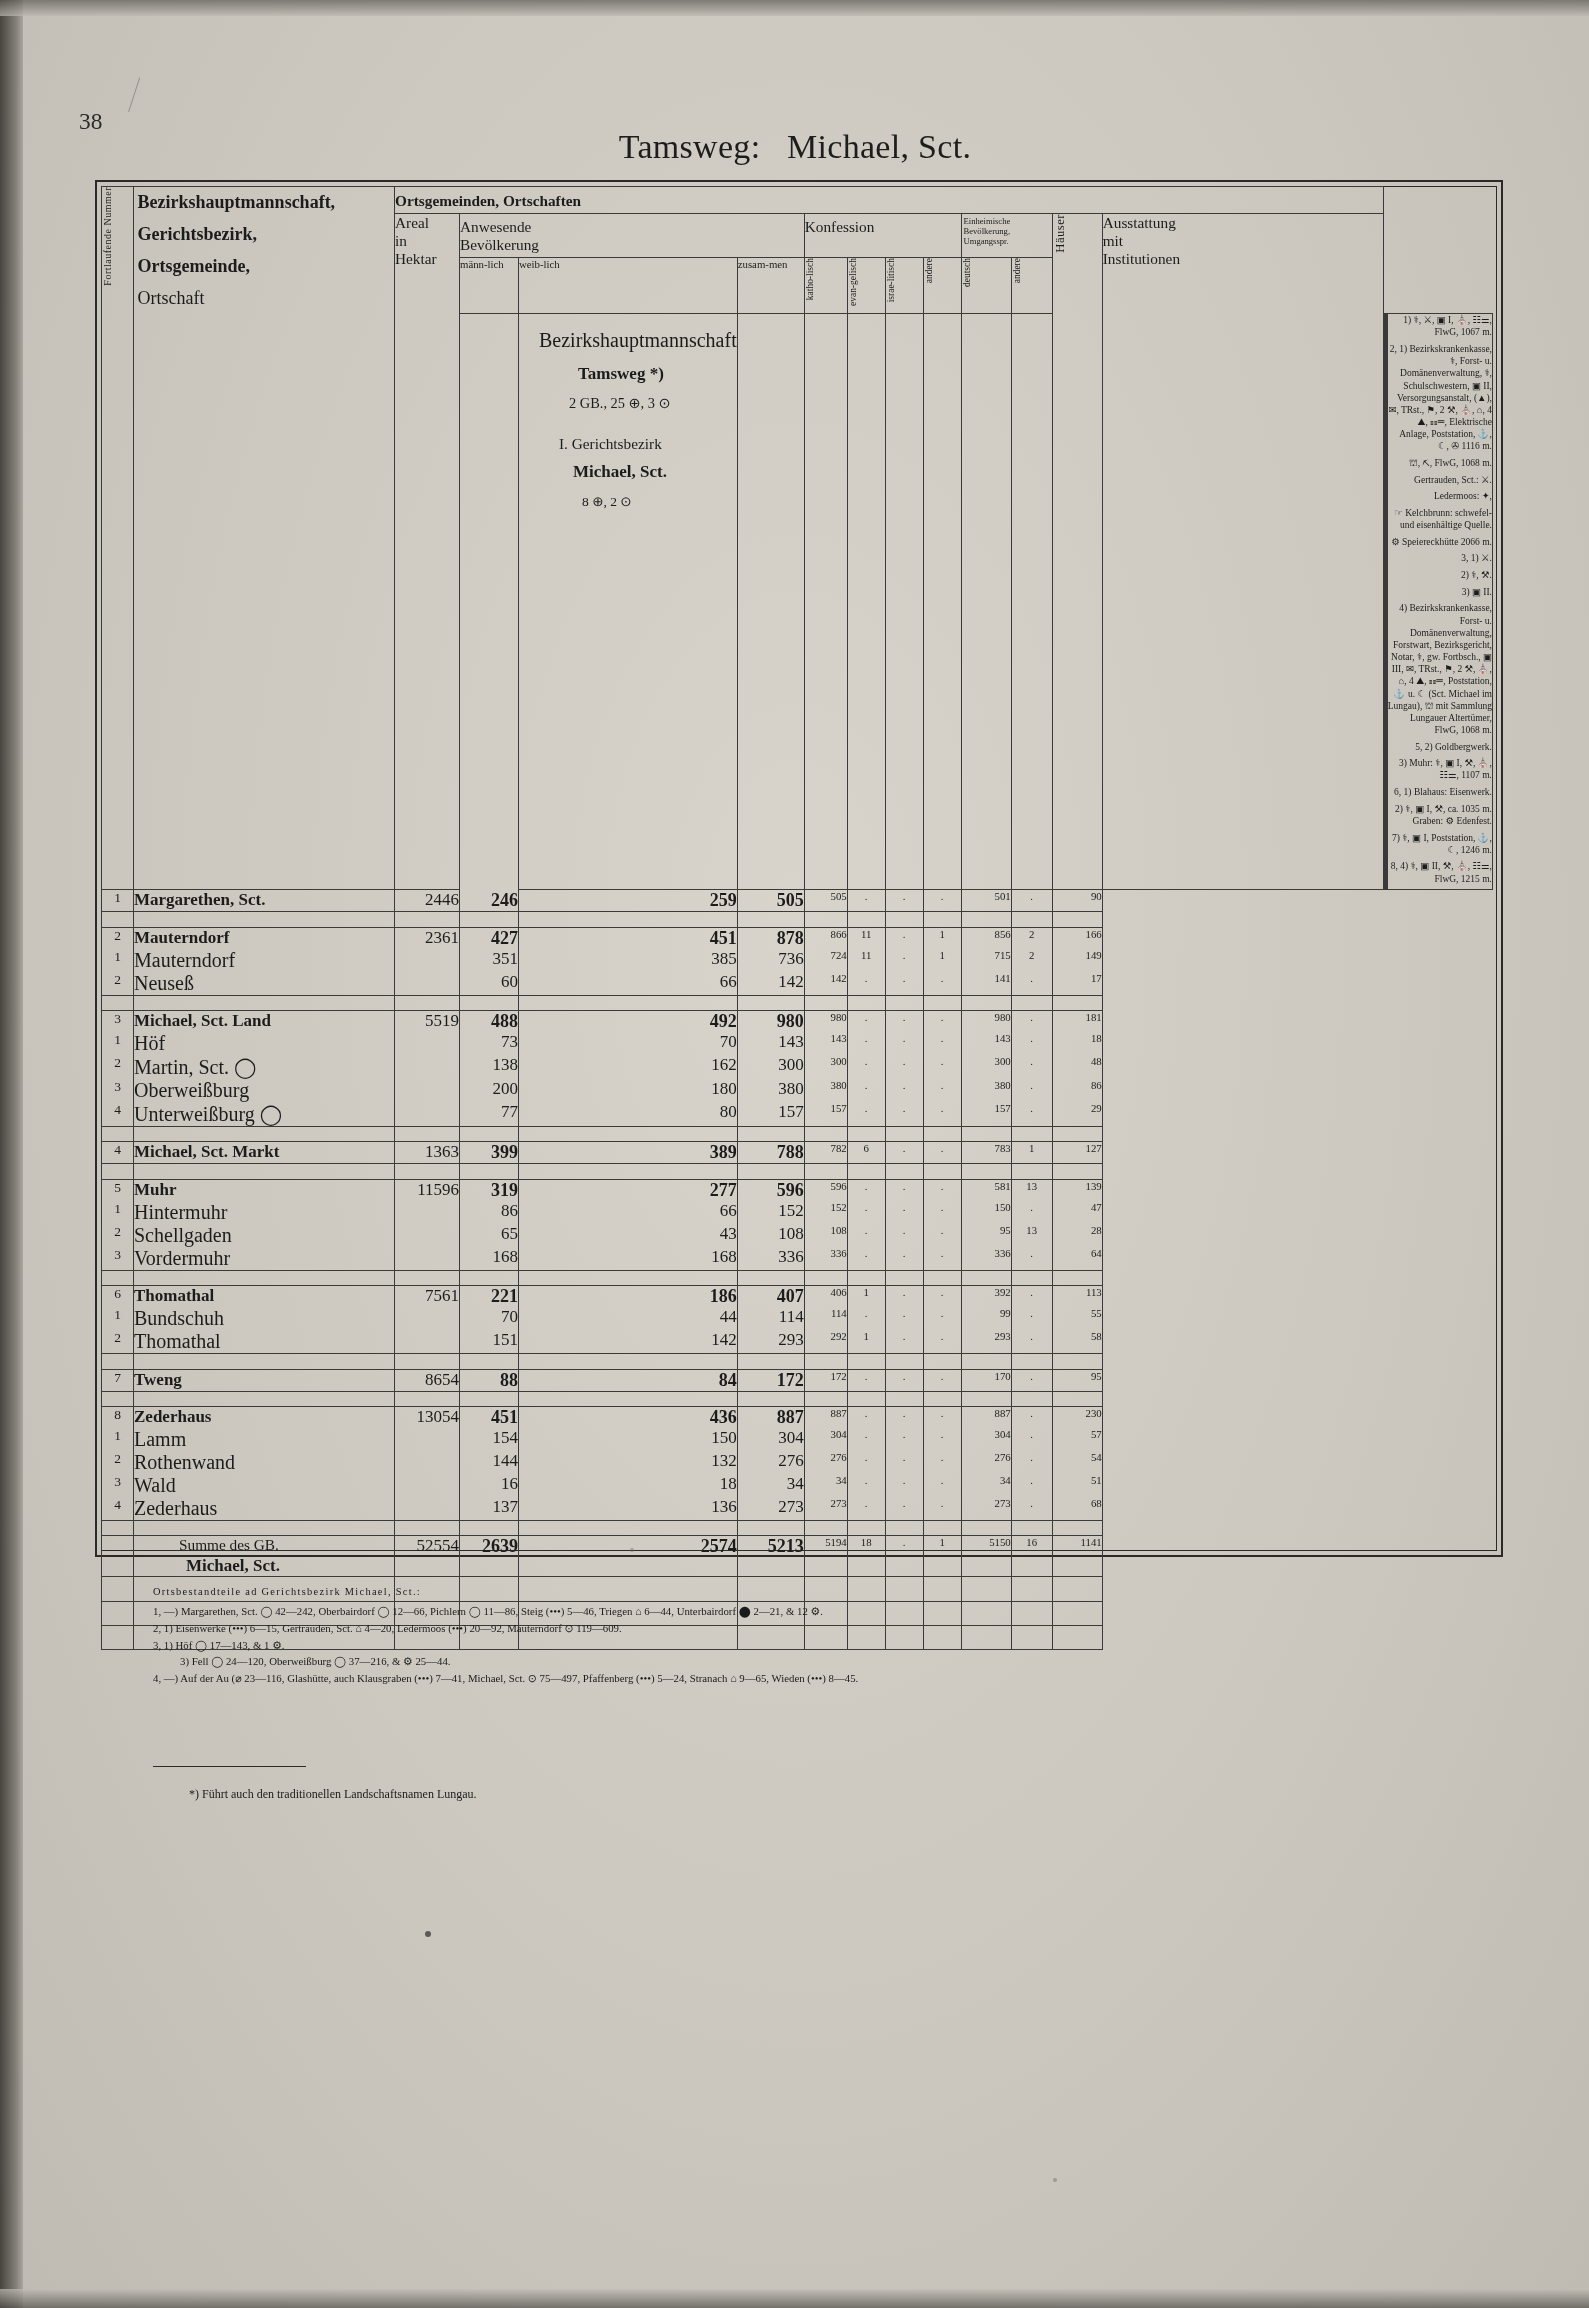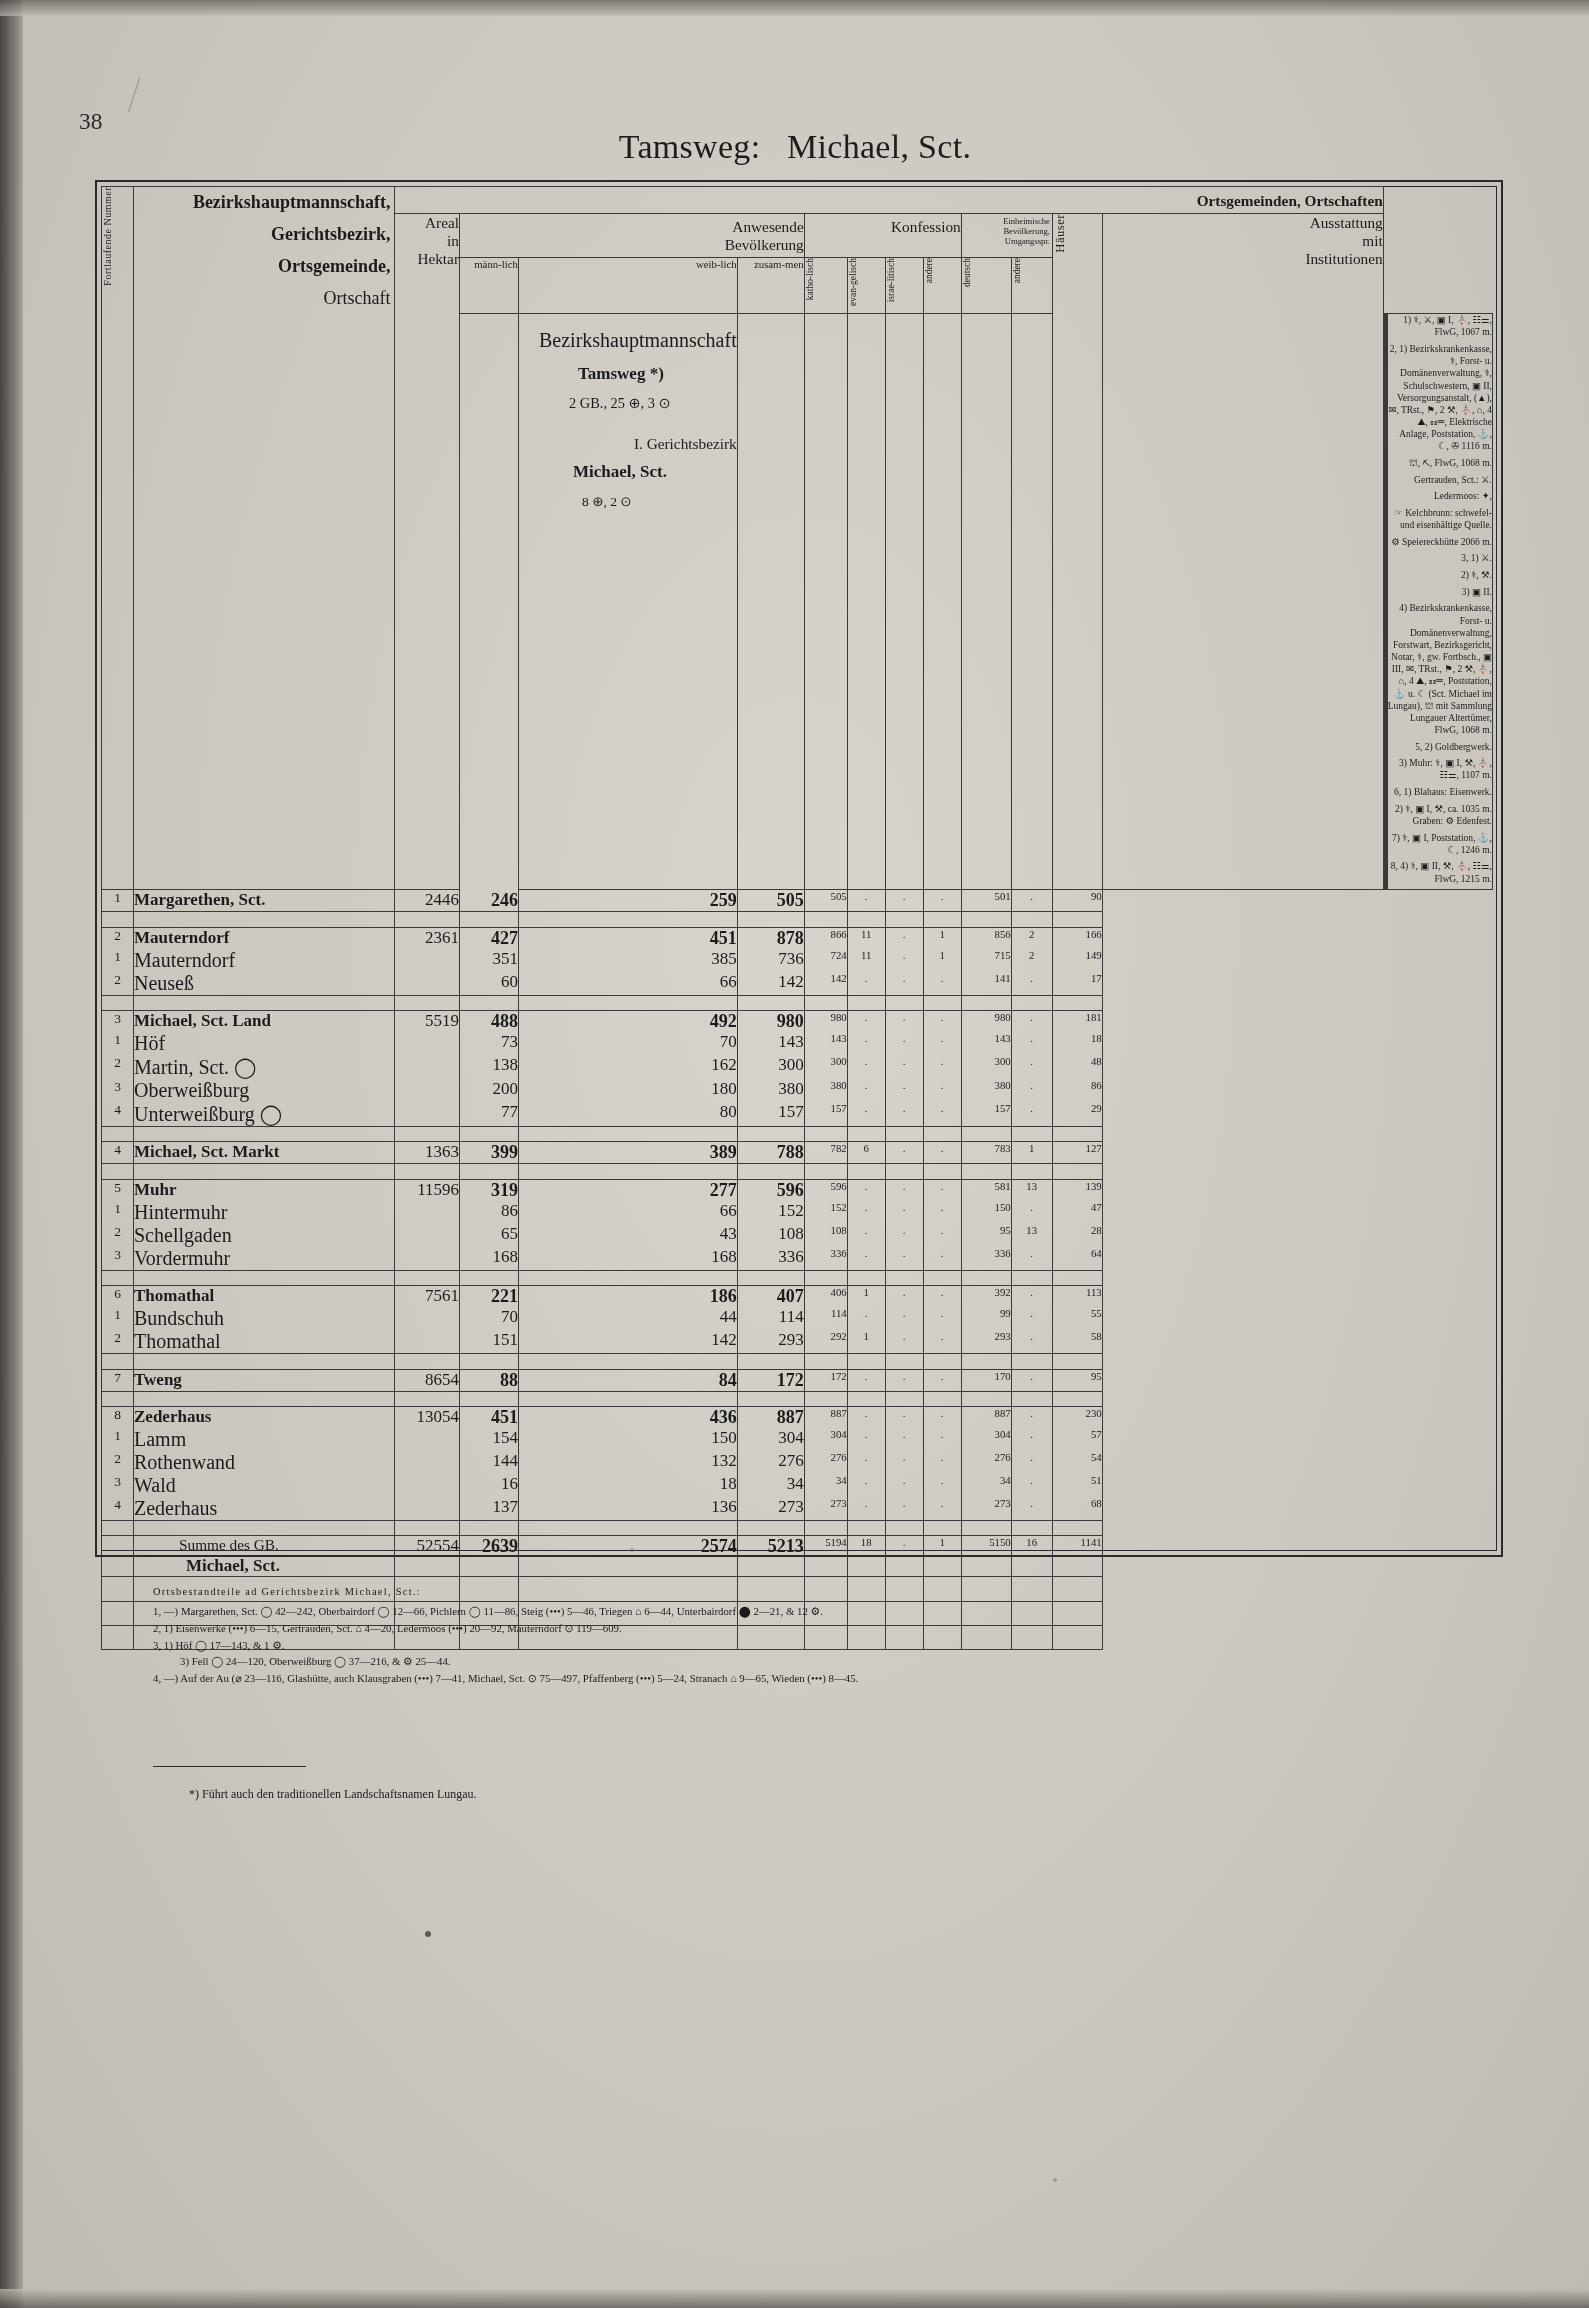--- a/index.html
+++ b/index.html
@@ -33,21 +33,21 @@
   .frame .inner{
     position:absolute;left:3.6px;top:3.6px;right:3.6px;bottom:3.6px;border:0.9px solid #2a2a2a;
   }
   table.main{
     position:absolute;left:101px;top:186px;width:1392px;
     border-collapse:collapse;font-size:13.5px;color:#1c1c1c;
   }
   table.main td, table.main th{
     border:0.9px solid #3a3a3a;padding:0;vertical-align:top;
   }
-  .hdr-cell{text-align:right;vertical-align:middle;font-weight:normal;}
+  .hdr-cell{text-align:left;vertical-align:middle;font-weight:normal;}
   .vert{
     writing-mode:vertical-rl;transform:rotate(180deg);
     white-space:nowrap;font-size:10px;letter-spacing:0.5px;
   }
   .vert-s{
     writing-mode:vertical-rl;transform:rotate(180deg);
     white-space:nowrap;font-size:9.5px;
   }
   .h-big{font-size:18px;}
   .h-mid{font-size:15.3px;}
@@ -202,21 +202,21 @@
           <div class="vert-s">andere</div>
         </td>
       </tr>
 
       <tr>
         <td class="noline"></td>
         <td class="pad" style="height:194px;">
           <div class="nm" style="margin:14.4px 0 0 20px;">Bezirkshauptmannschaft</div>
           <div class="nm-b" style="margin:12.6px 0 0 59px;">Tamsweg *)</div>
           <div style="margin:10.8px 0 0 50px;font-size:14.4px;">2 GB., 25 ⊕, 3 ⊙</div>
-          <div style="margin:23.4px 0 0 40px;font-size:15.3px;text-align:right;">I.  Gerichtsbezirk</div>
+          <div style="margin:23.4px 0 0 40px;font-size:15.3px;">I.  Gerichtsbezirk</div>
           <div class="nm-b" style="margin:9px 0 0 54px;">Michael, Sct.</div>
           <div style="margin:10.8px 0 0 63px;font-size:13.5px;">8 ⊕, 2 ⊙</div>
         </td>
         <td></td>
         <td></td>
         <td></td>
         <td></td>
         <td></td>
         <td></td>
         <td></td>

